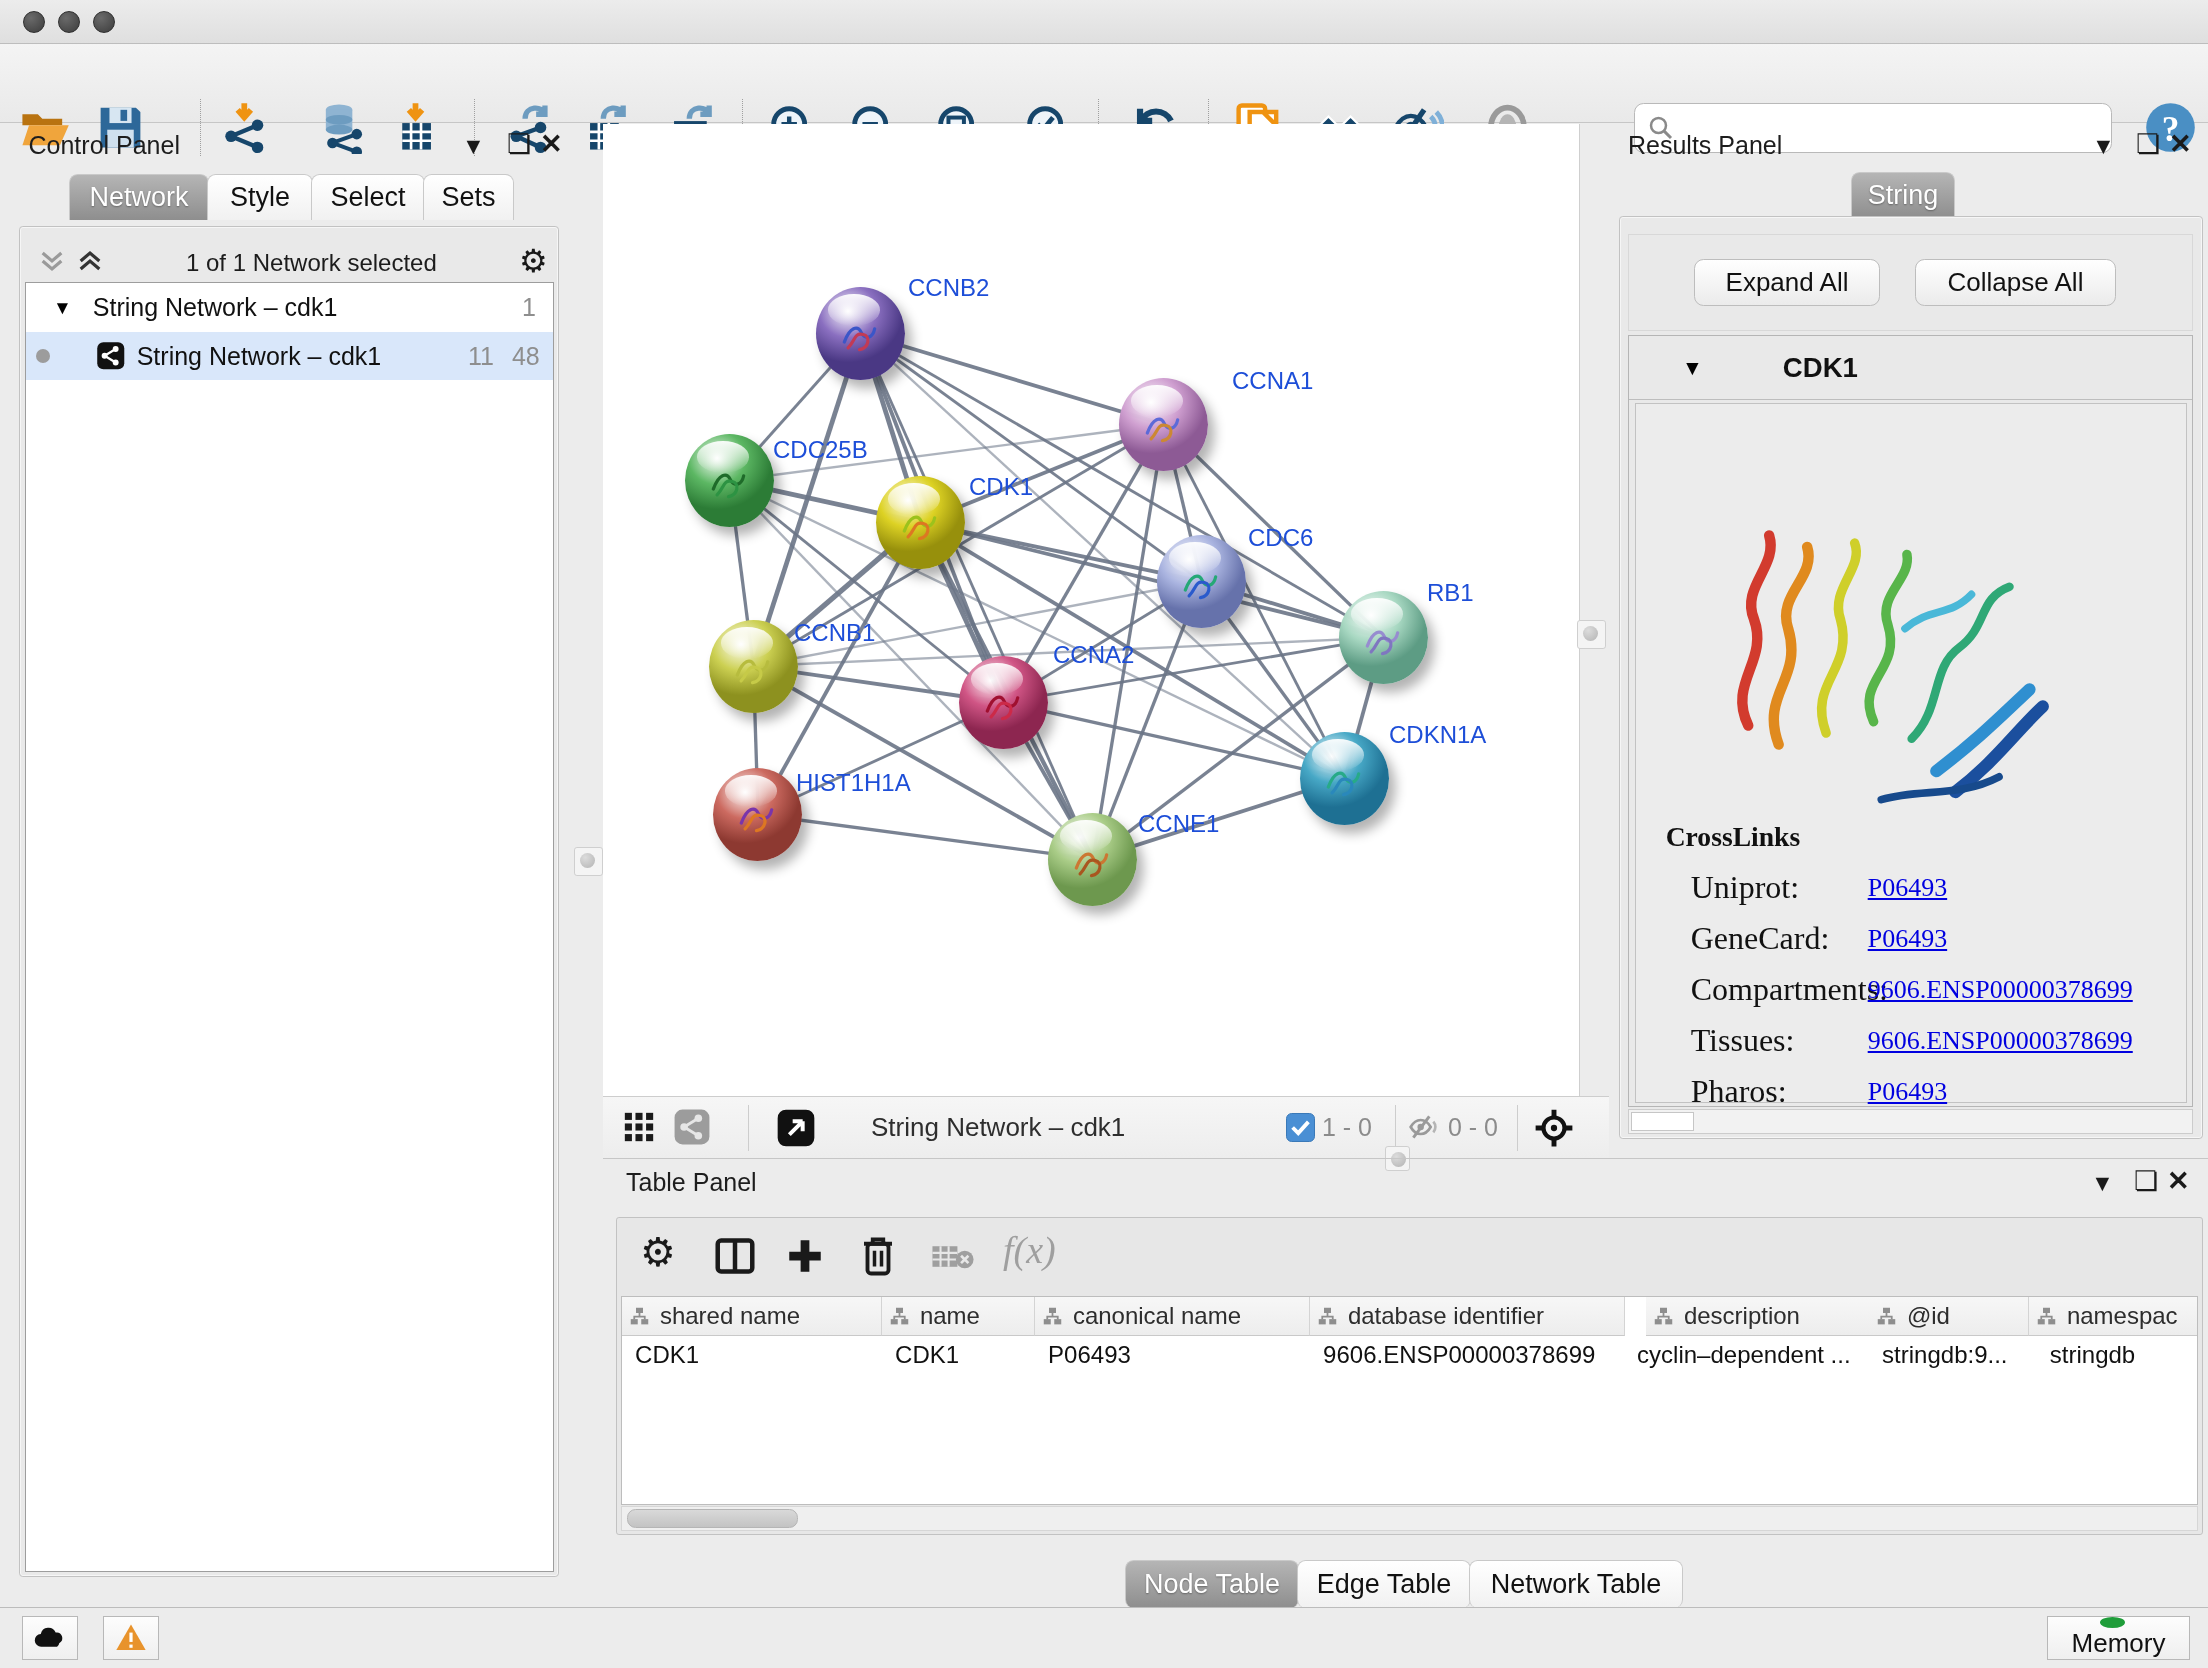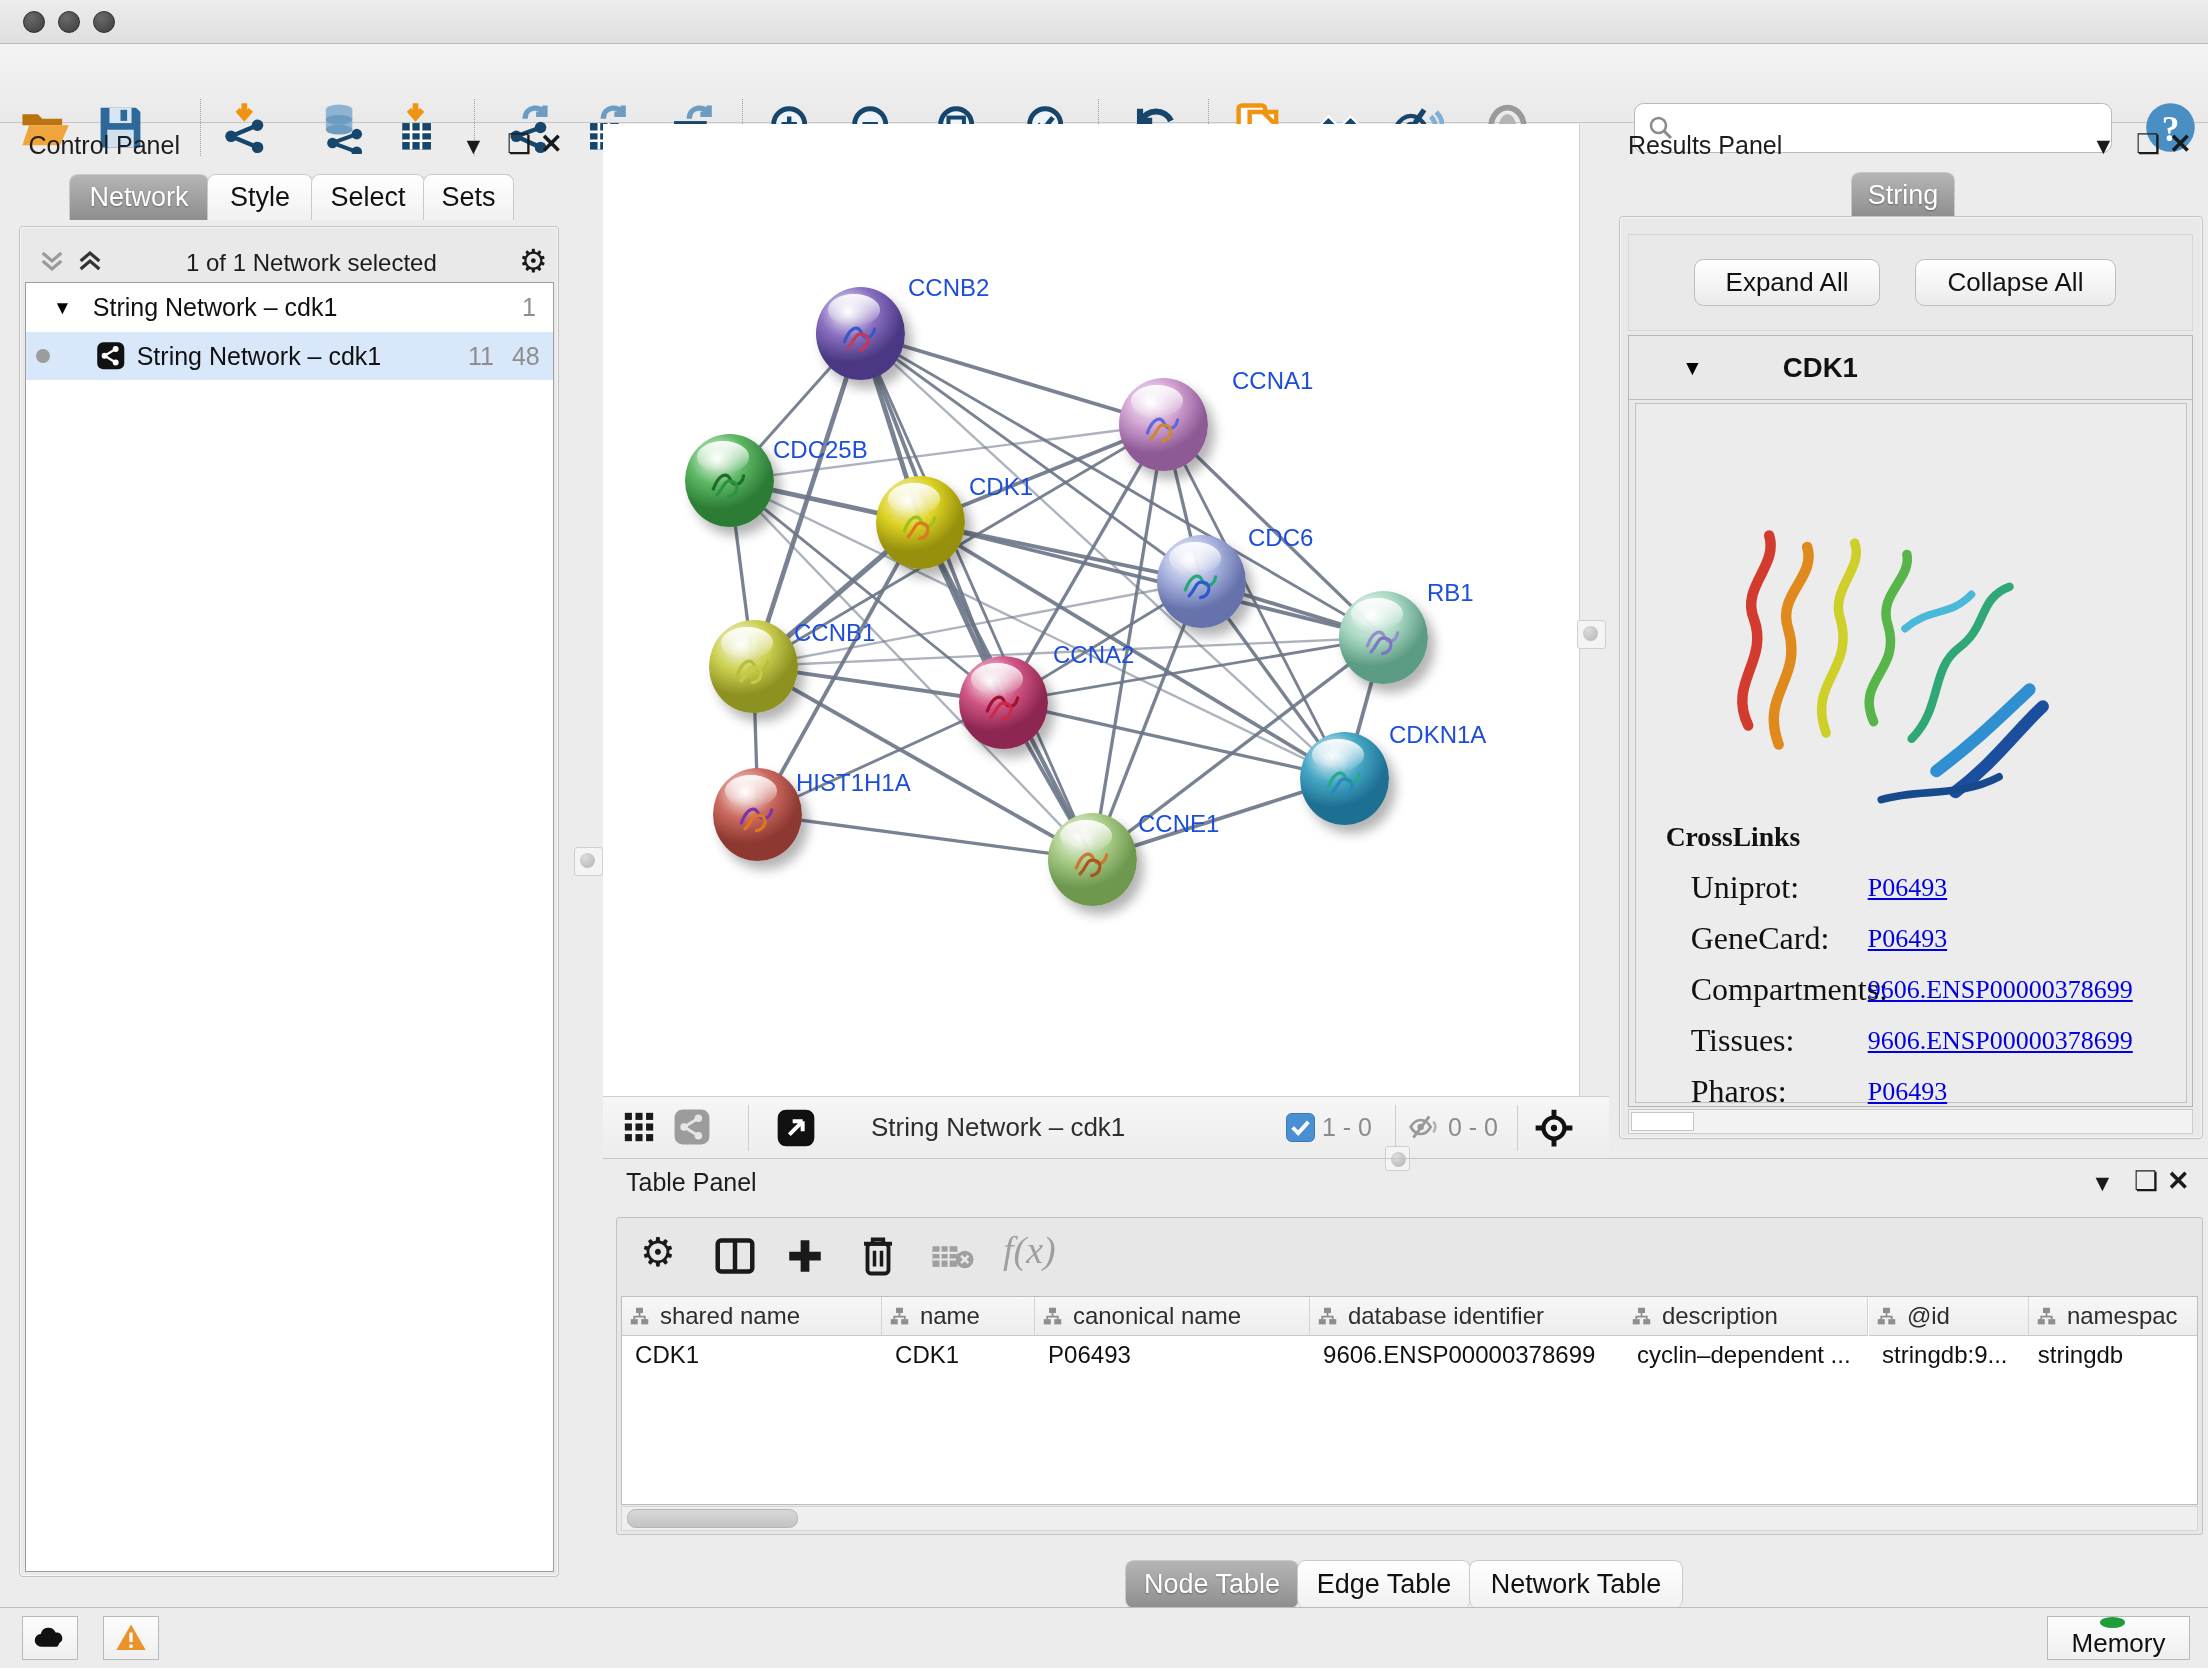--- a/index.html
+++ b/index.html
@@ -567,21 +567,21 @@
         </div>
         <div class="th" style="left: 688px; width: 314px;">
           <svg width="21" height="21" viewBox="0 0 24 24" style="margin:0 9.5px 0 7.6px;flex:none">
             <rect x="8" y="2" width="8" height="6" fill="#8e8e8e"></rect>
             <rect x="2" y="15" width="8" height="6" fill="#8e8e8e"></rect>
             <rect x="14" y="15" width="8" height="6" fill="#8e8e8e"></rect>
             <path d="M12,8 v4 M6,15 v-3 h12 v3" stroke="#8e8e8e" stroke-width="2" fill="none"></path>
           </svg>
           <span>database identifier</span>
         </div>
-        <div class="th" style="left: 1002px; width: 243px;">
+        <div class="th" style="left: 1024px; width: 243px;">
           <svg width="21" height="21" viewBox="0 0 24 24" style="margin:0 9.5px 0 7.6px;flex:none">
             <rect x="8" y="2" width="8" height="6" fill="#8e8e8e"></rect>
             <rect x="2" y="15" width="8" height="6" fill="#8e8e8e"></rect>
             <rect x="14" y="15" width="8" height="6" fill="#8e8e8e"></rect>
             <path d="M12,8 v4 M6,15 v-3 h12 v3" stroke="#8e8e8e" stroke-width="2" fill="none"></path>
           </svg>
           <span>description</span>
         </div>
         <div class="th" style="left: 1247px; width: 159px;">
           <svg width="21" height="21" viewBox="0 0 24 24" style="margin:0 9.5px 0 7.6px;flex:none">
@@ -613,21 +613,21 @@
         <div class="td" style="left: 688px; width: 314px;">
           <span style="margin-left:13.3px">9606.ENSP00000378699</span>
         </div>
         <div class="td" style="left: 1002px; width: 243px;">
           <span style="margin-left:13.3px">cyclin–dependent ...</span>
         </div>
         <div class="td" style="left: 1247px; width: 159px;">
           <span style="margin-left:13.3px">stringdb:9...</span>
         </div>
         <div class="td" style="left: 1407px; width: 247px;">
-          <span style="margin-left:9px">stringdb</span>
+          <span style="margin-left:21px">stringdb</span>
         </div>
       </div>
     <div class="hsb-track">
         <div class="hsb-thumb"></div>
       </div>
   </div>
 
   <div id="tbl-tabs">
       <div class="jtab sel" style="left: 1125px; top: 1560px; width: 172px; height: 47px; border-radius: 8.6px;">Node Table</div>
       <div class="jtab" style="left: 1297px; top: 1560px; width: 172px; height: 47px; border-radius: 8.6px;">Edge Table</div>

